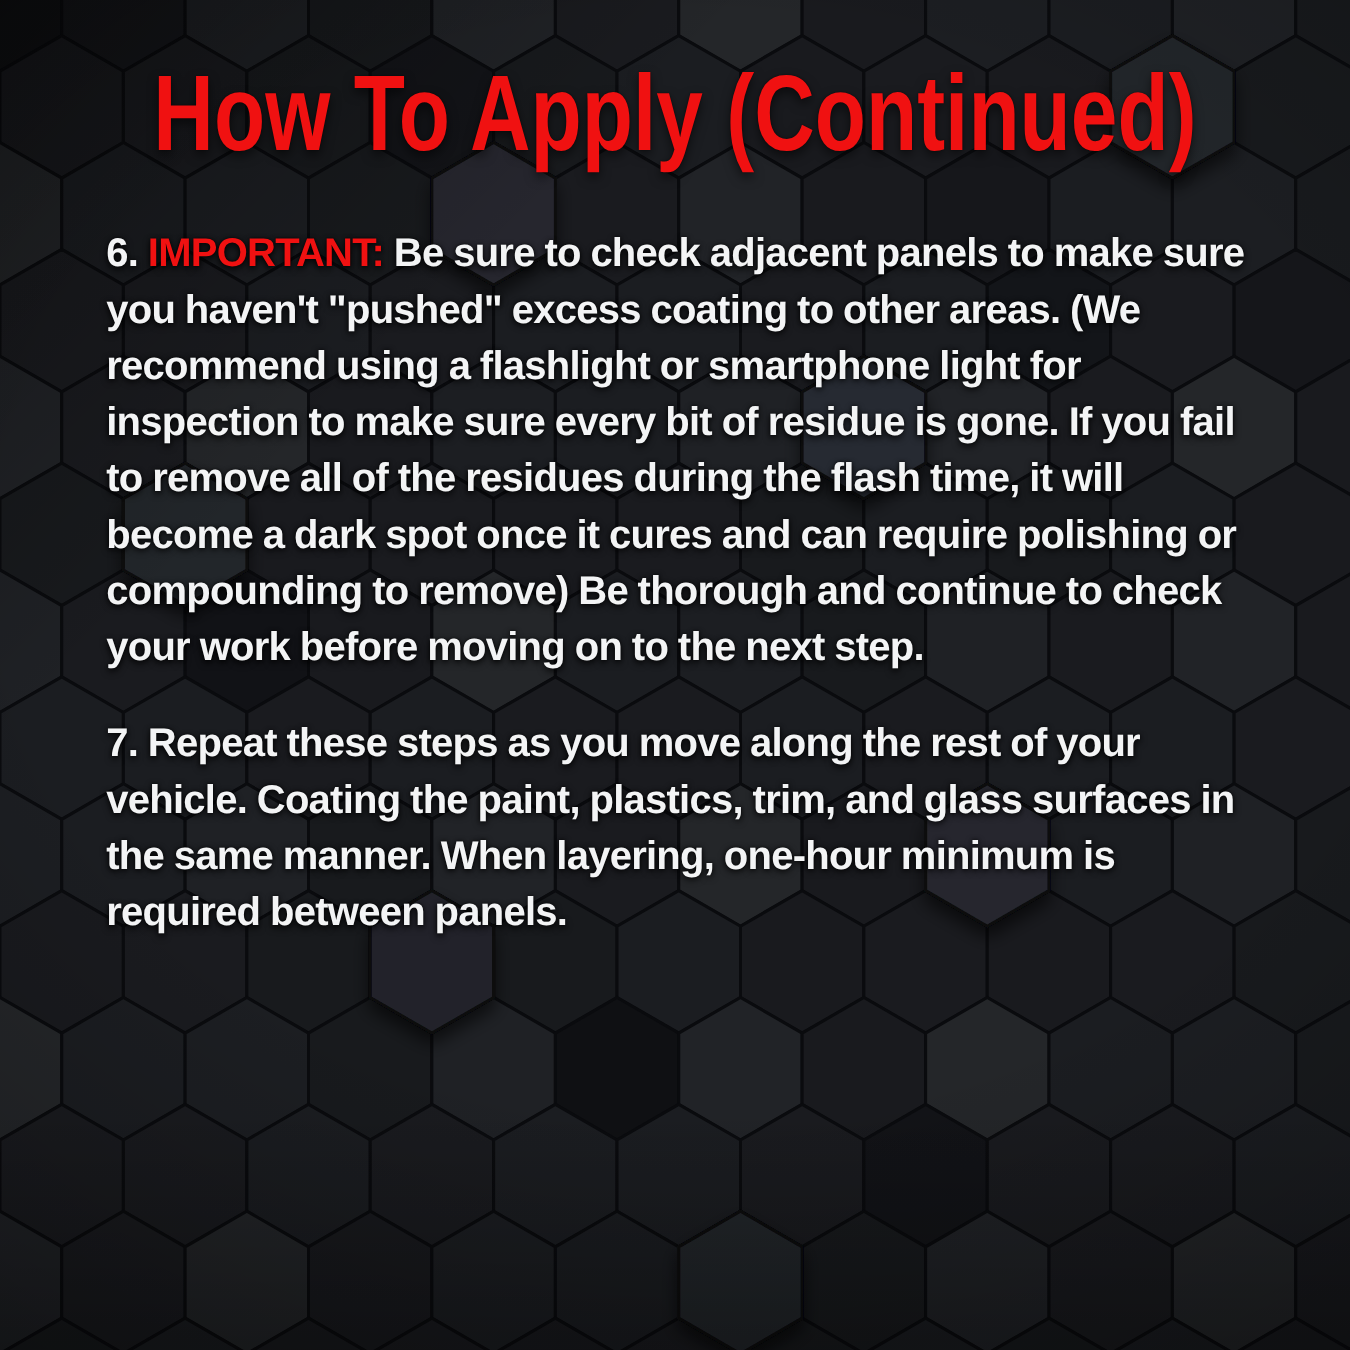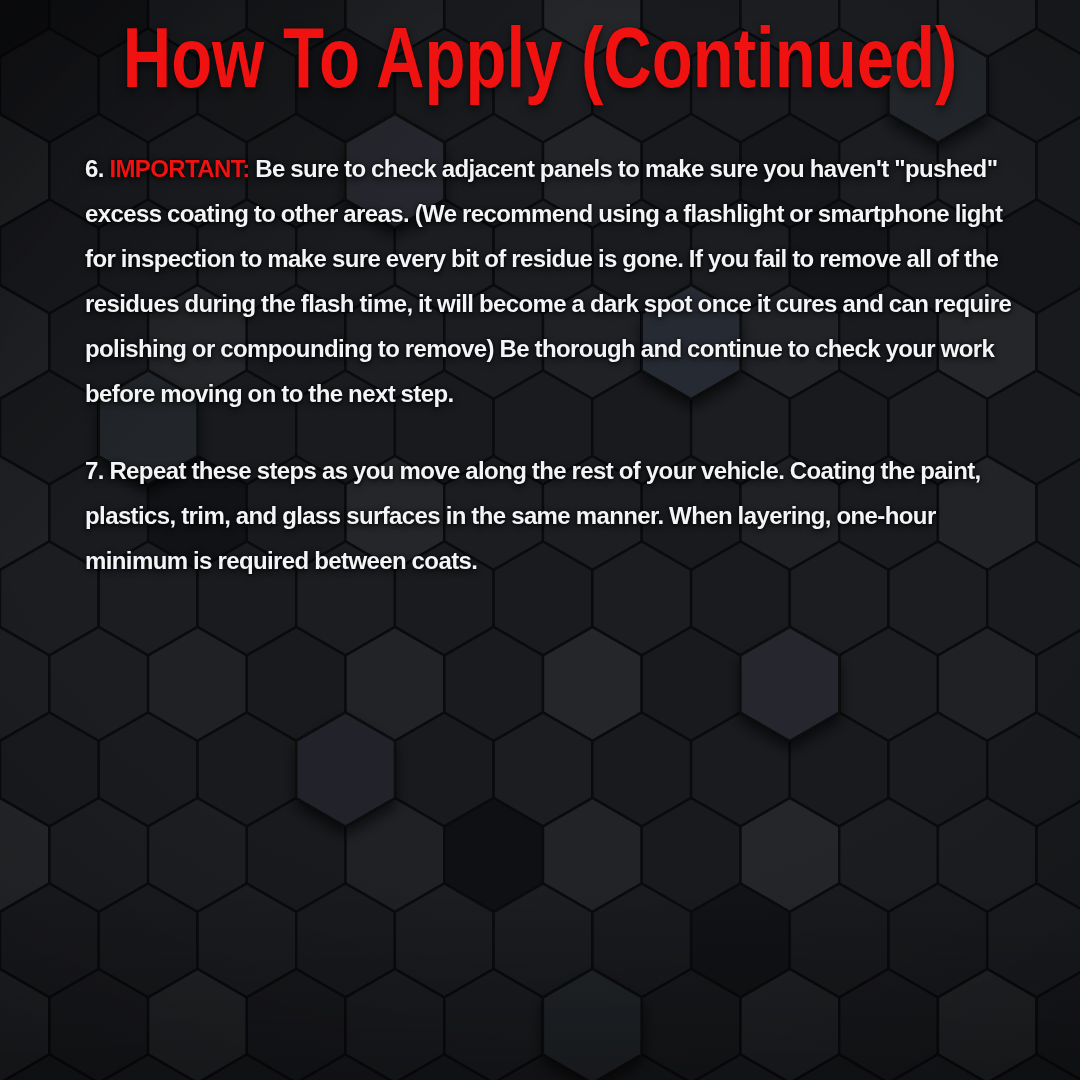--- a/index.html
+++ b/index.html
@@ -28,42 +28,42 @@
     pointer-events: none;
     background:
       radial-gradient(ellipse 120% 95% at 52% 42%, rgba(0,0,0,0) 42%, rgba(0,0,0,0.42) 100%),
       linear-gradient(135deg, rgba(0,0,0,0.38) 0%, rgba(0,0,0,0) 28%),
       linear-gradient(0deg, rgba(0,0,0,0.25) 0%, rgba(0,0,0,0) 18%);
   }
   .content {
     position: absolute;
     inset: 0;
     z-index: 2;
-    padding-top: 14px;
+    padding-top: 48px;
   }
   h1.page-title {
     margin: 0;
     text-align: center;
     font-size: 86px;
     line-height: 1.0;
     font-weight: 700;
     color: var(--accent, #f01111);
     transform: scaleX(0.78);
     transform-origin: 50% 50%;
     white-space: nowrap;
     letter-spacing: 0px;
     text-shadow: 0 4px 10px rgba(0,0,0,0.55), 0 0 2px rgba(0,0,0,0.5);
   }
   .steps {
     margin: 46px 60px 0 85px;
     width: 935px;
   }
   p.step {
     margin: 6px 0 32px 0;
-    font-size: 24px;
+    font-size: 32px;
     font-weight: 700;
     line-height: 45px;
     letter-spacing: -0.6px;
     word-spacing: -0.5px;
     color: var(--text, #f3f4f5);
     text-shadow: 0 2px 6px rgba(0,0,0,0.85), 0 0 3px rgba(0,0,0,0.7);
   }
   p.step .hl {
     color: var(--accent, #f01111);
   }
@@ -274,18 +274,18 @@
   </svg>
 
   <div class="vignette"></div>
 
   <div class="content">
     <h1 class="page-title">How To Apply (Continued)</h1>
 
     <div class="steps">
       <p class="step"><span>6. </span><span class="hl">IMPORTANT:</span><span> Be sure to check adjacent panels to make sure you haven't "pushed" excess coating to other areas. (We recommend using a flashlight or smartphone light for inspection to make sure every bit of residue is gone. If you fail to remove all of the residues during the flash time, it will become a dark spot once it cures and can require polishing or compounding to remove) Be thorough and continue to check your work before moving on to the next step.</span></p>
 
-      <p class="step"><span>7. </span><span class="hl"></span><span>Repeat these steps as you move along the rest of your vehicle. Coating the paint, plastics, trim, and glass surfaces in the same manner. When layering, one-hour minimum is required between coats.</span></p>
+      <p class="step"><span>7. </span><span class="hl"></span><span>Repeat these steps as you move along the rest of your vehicle. Coating the paint, plastics, trim, and glass surfaces in the same manner. When layering, one-hour minimum is required between panels.</span></p>
 
     </div>
   </div>
 
 </div>
 
 </body></html>

